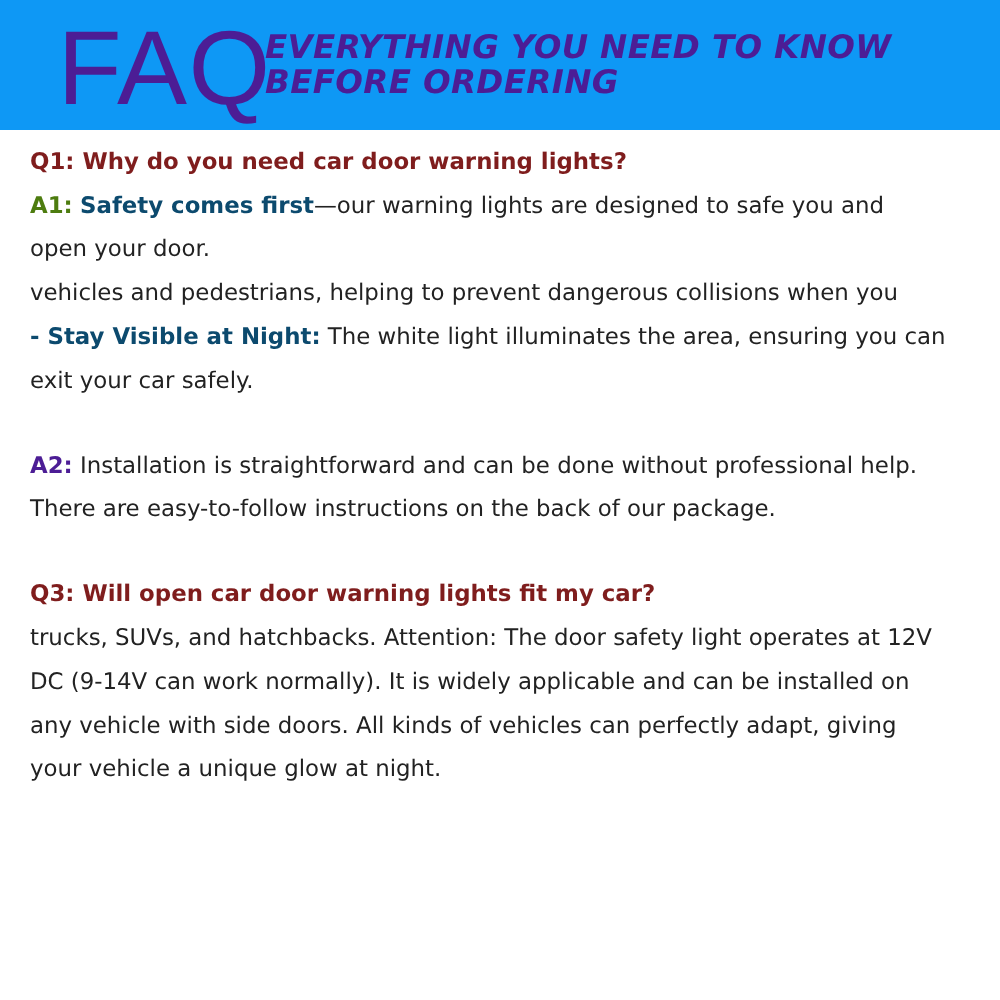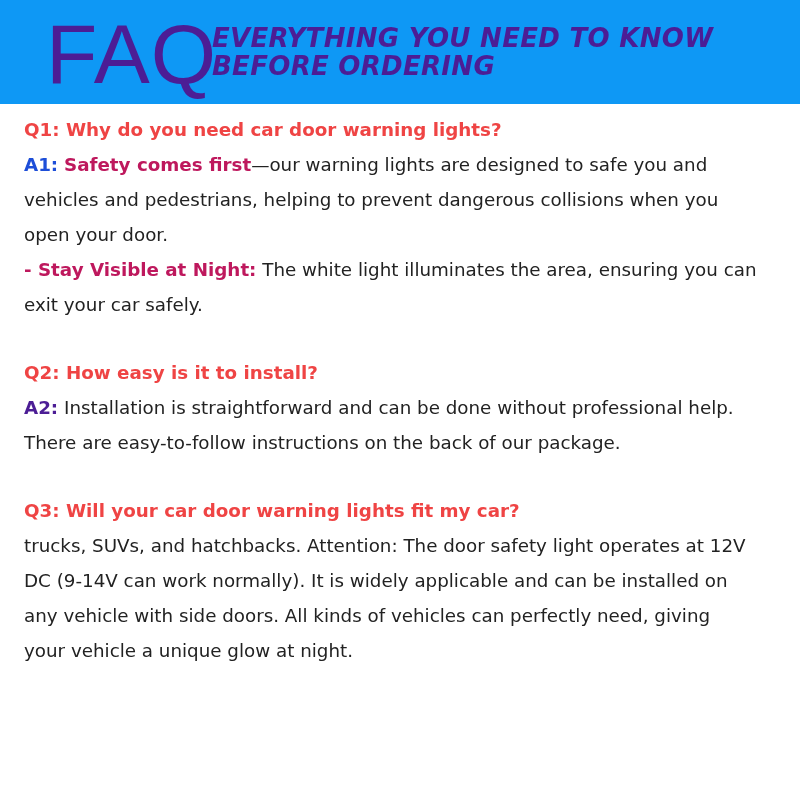--- a/index.html
+++ b/index.html
@@ -6,59 +6,58 @@
   body { width:800px; height:800px; background:#ffffff; overflow:hidden; position:relative;
          font-family:"DejaVu Sans", sans-serif; }
   .header { position:absolute; left:0; top:0; width:800px; height:104px; background:#0E98F5; }
   .faq-title { position:absolute; left:46px; top:4px; font-family:"Liberation Sans", sans-serif;
                font-weight:normal; font-size:84px; line-height:100px; color:#4c1d95; letter-spacing:1px; }
   .tagline { position:absolute; left:212px; top:24px; font-family:"DejaVu Sans", sans-serif;
              font-weight:bold; font-style:italic; font-size:26px; line-height:28px; color:#4c1d95; letter-spacing:0.3px; }
   .tagline div { white-space:nowrap; }
   .content { position:absolute; left:24px; top:112px; width:770px; color:#222222; }
   .line { font-size:18.3px; line-height:35px; white-space:nowrap; height:35px; }
-  .q { color:#ef4444; font-weight:bold; }
-  .lbl { color:#1d4ed8; font-weight:bold; }
+  .q { color:#7f1d1d; font-weight:bold; }
+  .lbl { color:#4d7c0f; font-weight:bold; }
   .lbl.dark { color:#4c1d95; }
-  b { color:#be185d; }
+  b { color:#0c4a6e; }
   .gap { height:33px; }
 </style>
 </head>
 <body>
 
 <div class="header">
   <div class="faq-title">FAQ</div>
   <div class="tagline">
     <div>EVERYTHING YOU NEED TO KNOW</div>
     <div>BEFORE ORDERING</div>
   </div>
 </div>
 
 <div class="content">
 
   <div>
     <div class="line q">Q1: Why do you need car door warning lights?</div>
     <div class="line"><span class="lbl">A1:</span> <b>Safety comes first</b><span>—our warning lights are designed to safe you and</span></div>
+    <div class="line">open your door.</div>
     <div class="line">vehicles and pedestrians, helping to prevent dangerous collisions when you</div>
-    <div class="line">open your door.</div>
     <div class="line"><b>- Stay Visible at Night:</b><span> The white light illuminates the area, ensuring you can</span></div>
     <div class="line">exit your car safely.</div>
   </div>
 
   <div class="gap"></div>
 
   <div>
-    <div class="line q">Q2: How easy is it to install?</div>
     <div class="line"><span class="lbl dark">A2:</span><span> Installation is straightforward and can be done without professional help.</span></div>
     <div class="line">There are easy-to-follow instructions on the back of our package.</div>
   </div>
 
   <div class="gap"></div>
 
   <div>
-    <div class="line q">Q3: Will your car door warning lights fit my car?</div>
+    <div class="line q">Q3: Will open car door warning lights fit my car?</div>
     <div class="line">trucks, SUVs, and hatchbacks. Attention: The door safety light operates at 12V</div>
     <div class="line">DC (9-14V can work normally). It is widely applicable and can be installed on</div>
-    <div class="line">any vehicle with side doors. All kinds of vehicles can perfectly need, giving</div>
+    <div class="line">any vehicle with side doors. All kinds of vehicles can perfectly adapt, giving</div>
     <div class="line">your vehicle a unique glow at night.</div>
   </div>
 
 </div>
 
 </body></html>

